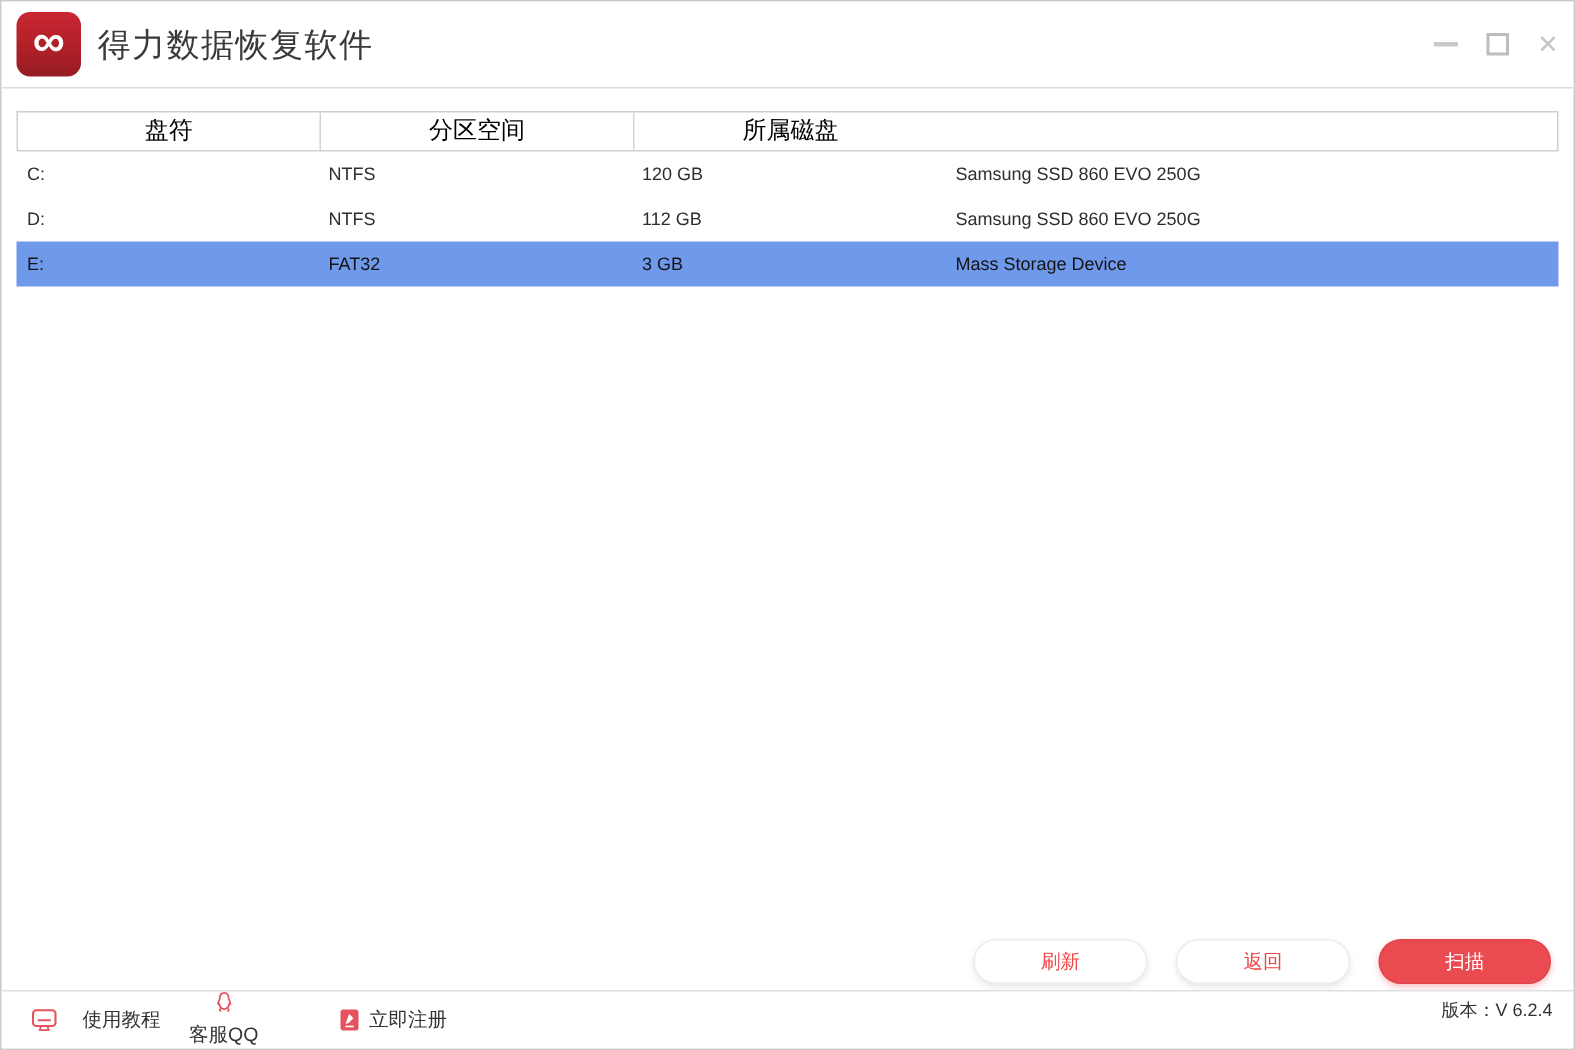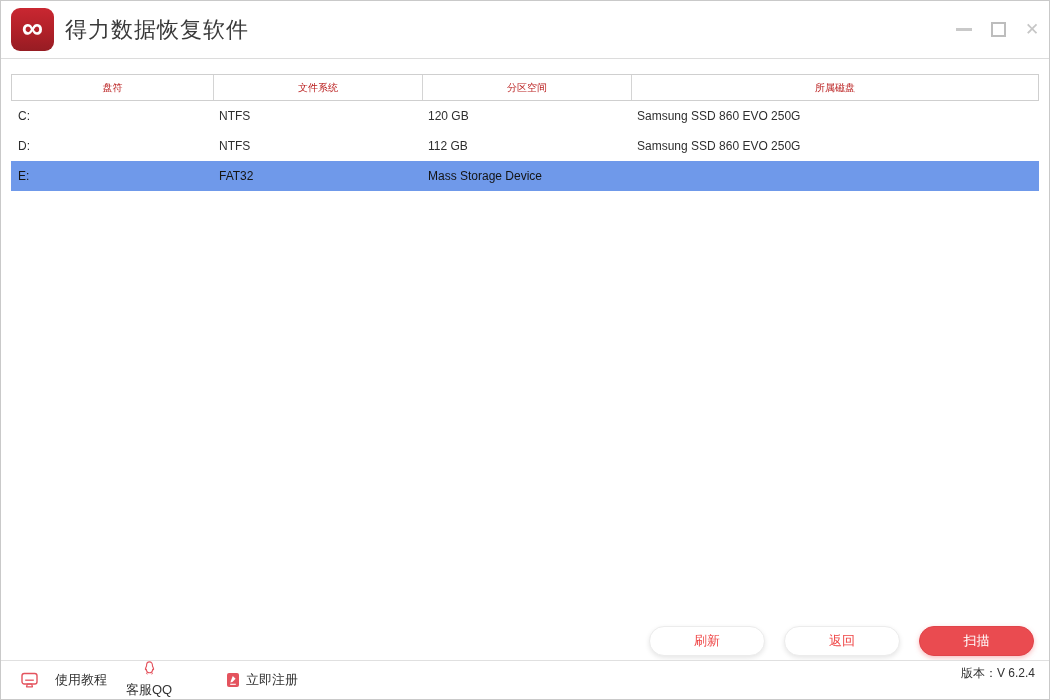--- a/index.html
+++ b/index.html
@@ -50,21 +50,21 @@
     display: grid;
     grid-template-columns: 201px 209px 209px 1fr;
   }
   .thead {
     height: 27px;
     border: 1px solid #cfcfcf;
     box-sizing: border-box;
     background: #ffffff;
   }
   .th {
-    font-size: 10px; color: #b91c1c;
+    font-size: 16px; color: #000000;
     display: flex; align-items: center; justify-content: center; text-align: center;
   }
   .th + .th { border-left: 1px solid #d4d4d4; }
   .tbodyrow { height: 30px; cursor: pointer; }
   .td {
     font-size: 12px; color: #2e2e2e;
     line-height: 30px; padding-left: 7px;
     white-space: nowrap; overflow: hidden;
   }
   .tbodyrow.selected { background: #6f99ea; }
@@ -131,21 +131,20 @@
       </div>
       <div class="win-btn">
         <span class="glyph-close">✕</span>
       </div>
     </div>
   </div>
 
   <div class="ptable">
     <div class="trow thead">
       <div class="th">盘符</div>
-      <div class="th">文件系统</div>
       <div class="th">分区空间</div>
       <div class="th">所属磁盘</div>
     </div>
 
     <div class="trow tbodyrow">
       <div class="td">C:</div>
       <div class="td">NTFS</div>
       <div class="td">120 GB</div>
       <div class="td">Samsung SSD 860 EVO 250G</div>
     </div>
@@ -153,20 +152,21 @@
     <div class="trow tbodyrow">
       <div class="td">D:</div>
       <div class="td">NTFS</div>
       <div class="td">112 GB</div>
       <div class="td">Samsung SSD 860 EVO 250G</div>
     </div>
 
     <div class="trow tbodyrow selected">
       <div class="td">E:</div>
       <div class="td">FAT32</div>
+      <div class="td">3 GB</div>
       <div class="td">Mass Storage Device</div>
     </div>
   </div>
 
   <div class="btn btn-light btn-refresh">刷新</div>
   <div class="btn btn-light btn-back">返回</div>
   <div class="btn btn-scan">扫描</div>
 
   <div class="footer">
     <div class="flink flink-tutorial">

